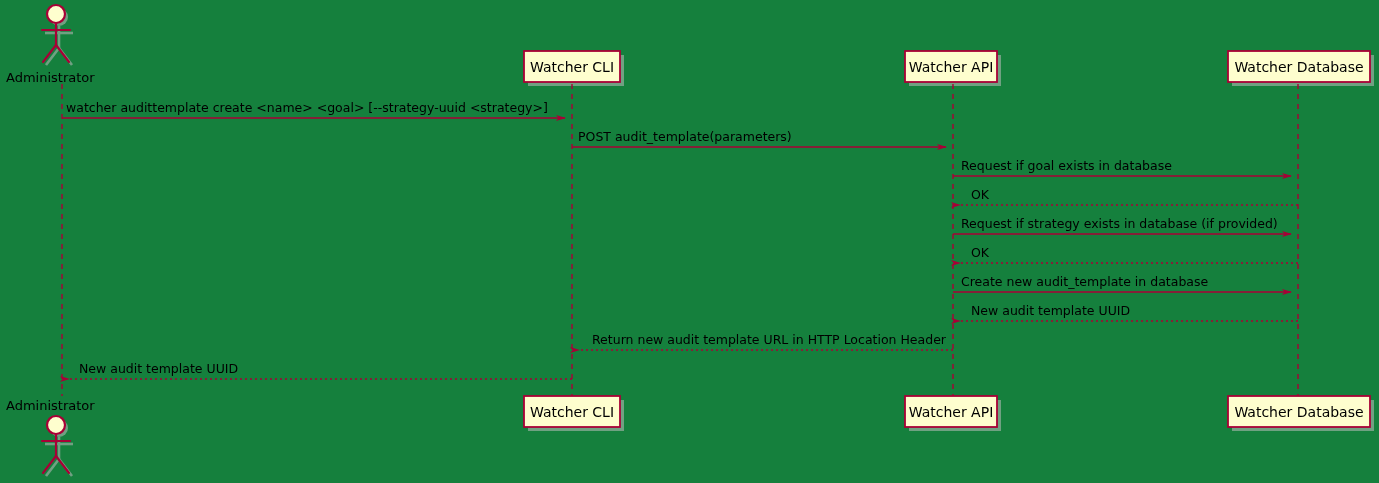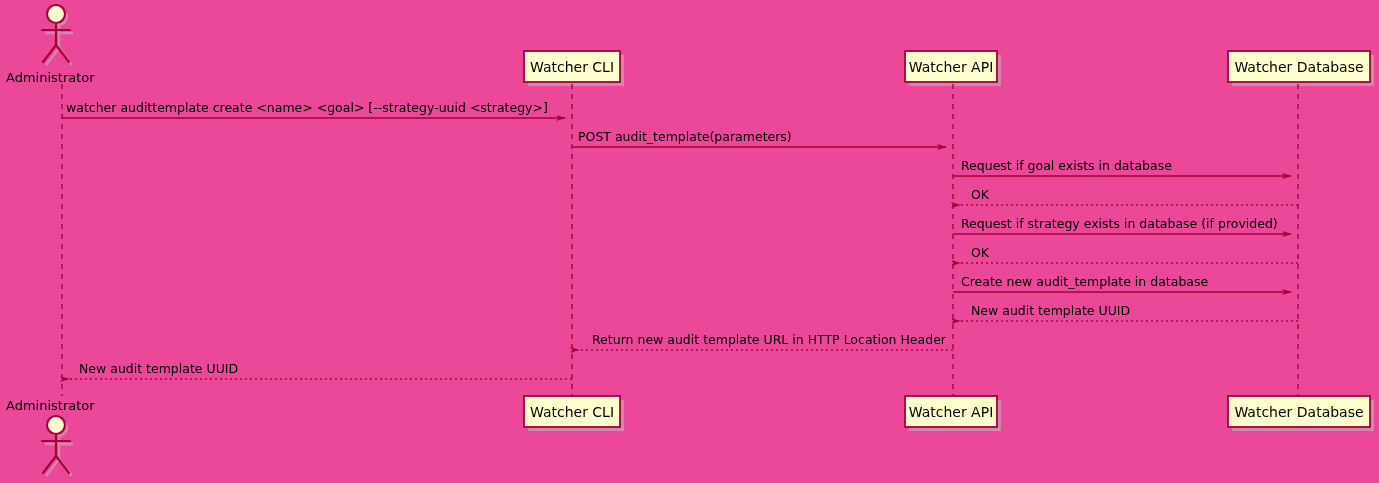--- a/index.html
+++ b/index.html
@@ -7,21 +7,21 @@
     padding: 0;
     background: #FFFFFF;
   }
   body {
     font-family: "DejaVu Sans", sans-serif;
   }
   #diagram-root {
     position: relative;
     width: 1379px;
     height: 483px;
-    background: #ec4899;
+    background: #15803d;
     overflow: hidden;
   }
   #diagram-svg {
     position: absolute;
     left: 0;
     top: 0;
   }
   .lbl {
     font-family: "DejaVu Sans", sans-serif;
     font-size: 12.5px;

